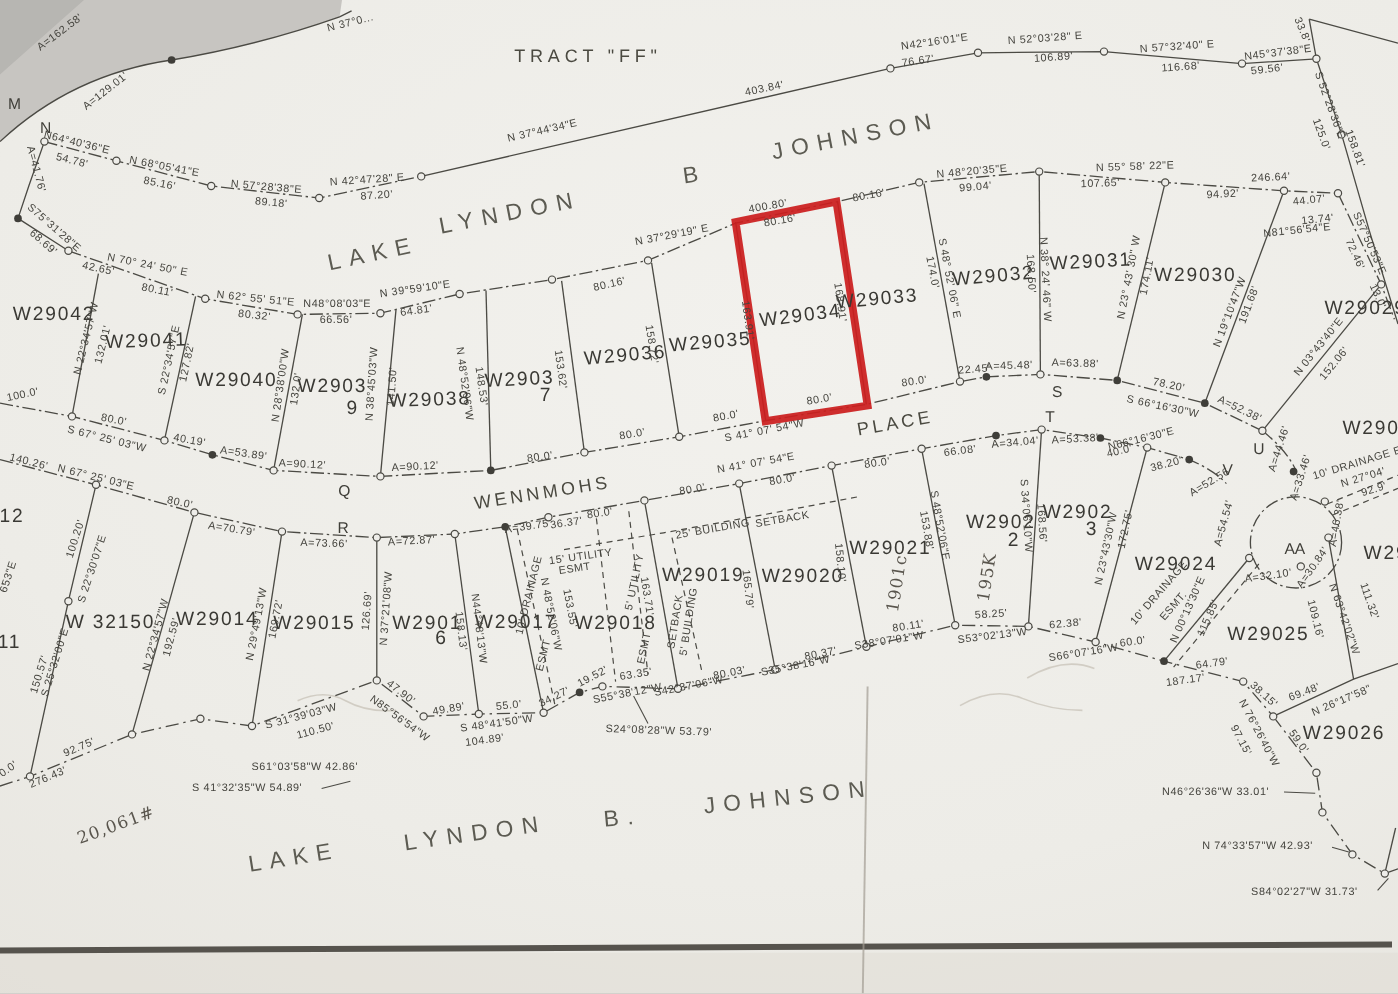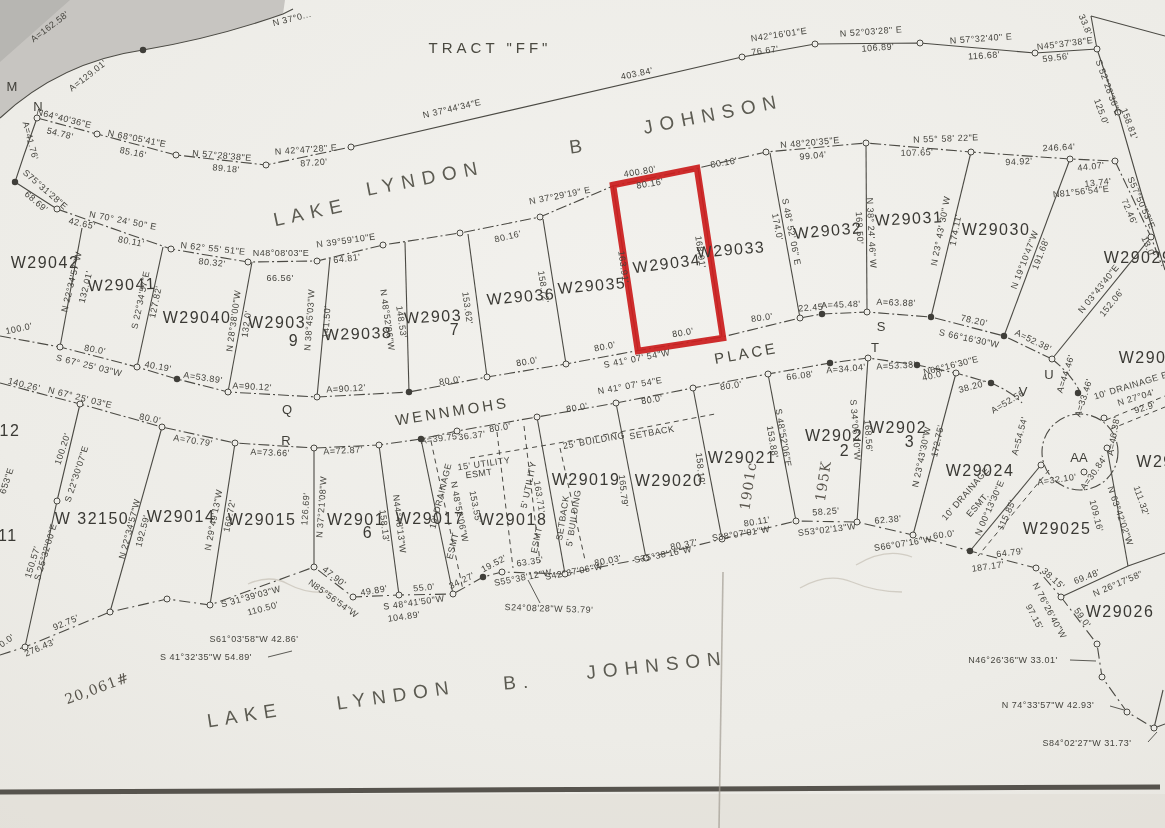--- a/index.html
+++ b/index.html
@@ -230,21 +230,21 @@
 <i class="b" style="left:314px;top:163px;--r:-4deg">87.20'</i>
 <i class="b" style="left:30px;top:141px;--r:75deg">A=41.76'</i>
 <i class="b" style="left:45px;top:190px;--r:41deg">S75°31'28"E</i>
 <i class="b" style="left:36px;top:202px;--r:41deg">68.69'</i>
 <i class="b" style="left:82px;top:224px;--r:12deg">42.65'</i>
 <i class="b" style="left:123px;top:221px;--r:11deg">N 70° 24' 50" E</i>
 <i class="b" style="left:131px;top:242px;--r:11deg">80.11'</i>
 <i class="b" style="left:213px;top:249px;--r:6deg">N 62° 55' 51"E</i>
 <i class="b" style="left:212px;top:263px;--r:6deg">80.32'</i>
 <i class="b" style="left:281px;top:253px">N48°08'03"E</i>
-<i class="b" style="left:280px;top:278px">66.56'</i>
+<i class="b" style="left:280px;top:267px">66.56'</i>
 <i class="b" style="left:346px;top:241px;--r:-8deg">N 39°59'10"E</i>
 <i class="b" style="left:347px;top:259px;--r:-8deg">64.81'</i>
 <i class="b" style="left:508px;top:237px;--r:-13deg">80.16'</i>
 <i class="b" style="left:560px;top:196px;--r:-11deg">N 37°29'19" E</i>
 <i class="b" style="left:640px;top:172px;--r:-10deg">400.80'</i>
 <i class="b" style="left:650px;top:184px;--r:-10deg">80.16'</i>
 <i class="b" style="left:724px;top:163px;--r:-10deg">80.16'</i>
 <i class="b" style="left:810px;top:143px;--r:-5deg">N 48°20'35"E</i>
 <i class="b" style="left:813px;top:156px;--r:-5deg">99.04'</i>
 <i class="b" style="left:946px;top:139px;--r:-2deg">N 55° 58' 22"E</i>

